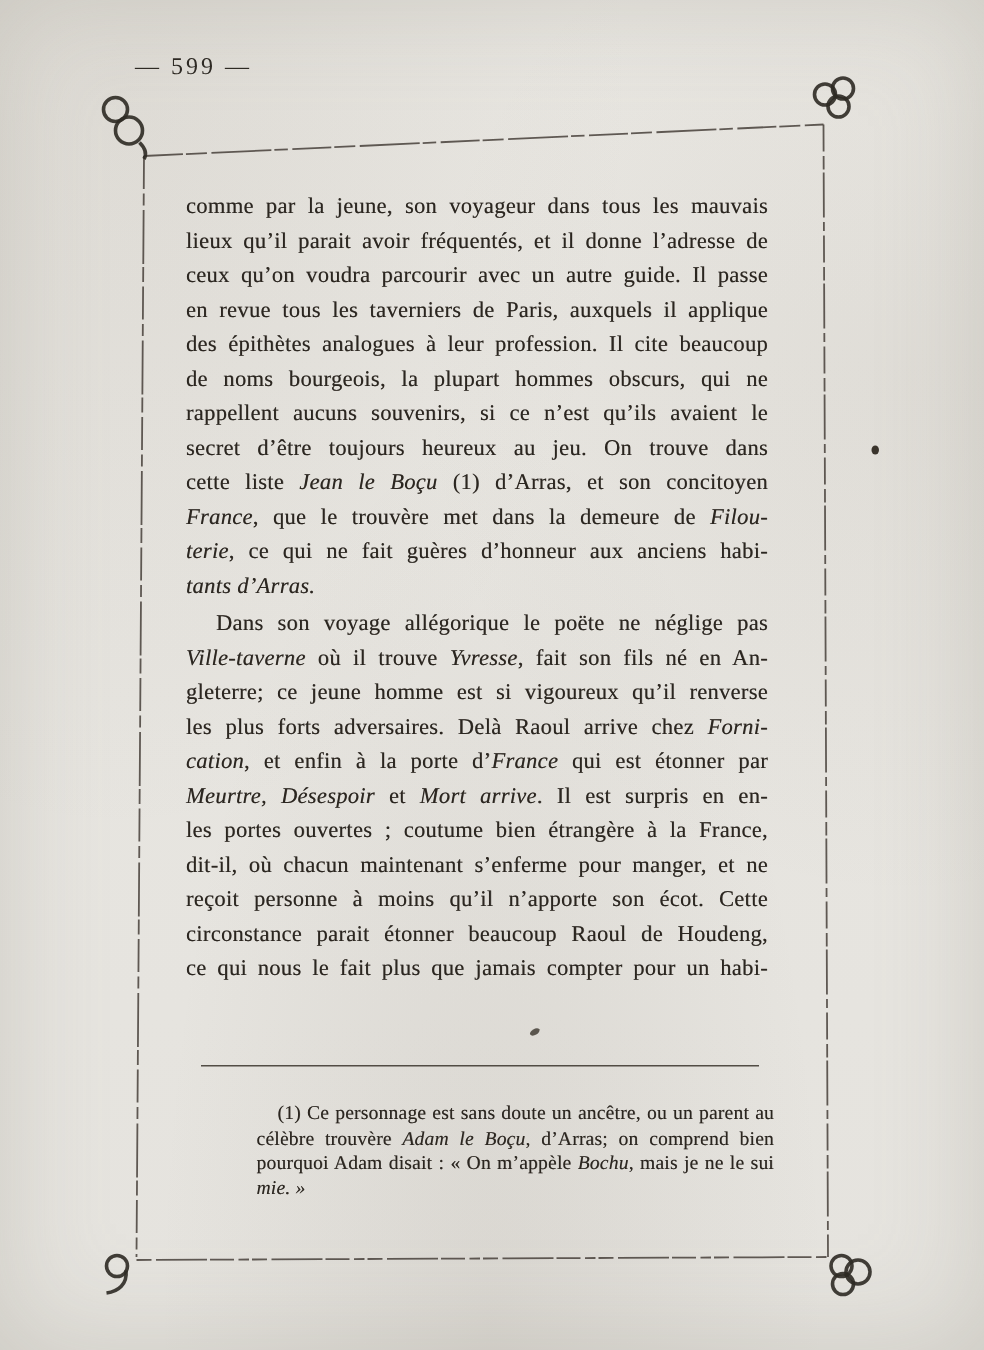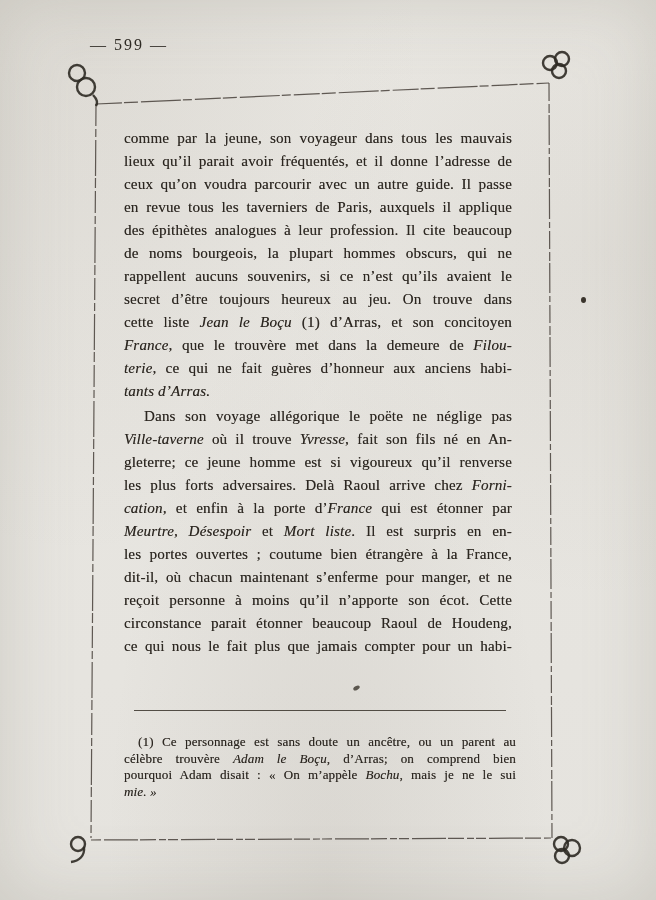--- a/index.html
+++ b/index.html
@@ -40,21 +40,21 @@
   .footnote-rule{
     position:absolute;left:134px;top:710px;width:372px;height:0;
     border-top:1.5px solid rgba(56,50,42,0.85);
   }
   .footnote{
     position:absolute;left:124px;top:734px;width:392px;
     font-size:13px;line-height:16.5px;
     letter-spacing:0.15px;
     text-shadow:0.2px 0.2px 0.3px rgba(43,38,32,0.5);
   }
-  .footnote .line{height:16.5px;}
+  .footnote .line{height:16.5px;margin-left:47px;}
   .footnote .line.indent{text-indent:14px;}
   .speck{position:absolute;border-radius:50%;background:#3a342c;}
   .speck.s1{left:581px;top:297px;width:5px;height:6px;}
   .speck.s2{left:353px;top:686px;width:7px;height:4px;transform:rotate(-30deg);opacity:.8;}
   i{font-style:italic;}
 </style>
 </head>
 <body>
 
 <div class="page">
@@ -105,21 +105,21 @@
         <div class="line"><i>France</i><span>, que le trouvère met dans la demeure de </span><i>Filou-</i></div>
         <div class="line"><i>terie</i><span>, ce qui ne fait guères d’honneur aux anciens habi-</span></div>
         <div class="line last"><span>tants d’Arras.</span></div>
       </div>
       <div class="paragraph">
         <div class="line indent"><span>Dans son voyage allégorique le poëte ne néglige pas</span></div>
         <div class="line"><i>Ville-taverne</i><span> où il trouve </span><i>Yvresse</i><span>, fait son fils né en An-</span></div>
         <div class="line"><span>gleterre; ce jeune homme est si vigoureux qu’il renverse</span></div>
         <div class="line"><span>les plus forts adversaires. Delà Raoul arrive chez </span><i>Forni-</i></div>
         <div class="line"><i>cation</i><span>, et enfin à la porte d’</span><i>France</i><span> qui est étonner par</span></div>
-        <div class="line"><i>Meurtre, Désespoir</i><span> et </span><i>Mort liste</i><span>. Il est surpris en en-</span></div>
+        <div class="line"><i>Meurtre, Désespoir</i><span> et </span><i>Mort arrive</i><span>. Il est surpris en en-</span></div>
         <div class="line"><span>les portes ouvertes ; coutume bien étrangère à la France,</span></div>
         <div class="line"><span>dit-il, où chacun maintenant s’enferme pour manger, et ne</span></div>
         <div class="line"><span>reçoit personne à moins qu’il n’apporte son écot. Cette</span></div>
         <div class="line"><span>circonstance parait étonner beaucoup Raoul de Houdeng,</span></div>
         <div class="line"><span>ce qui nous le fait plus que jamais compter pour un habi-</span></div>
       </div>
     </div>
 
   <div class="footnote-rule"></div>
   <div class="footnote">

